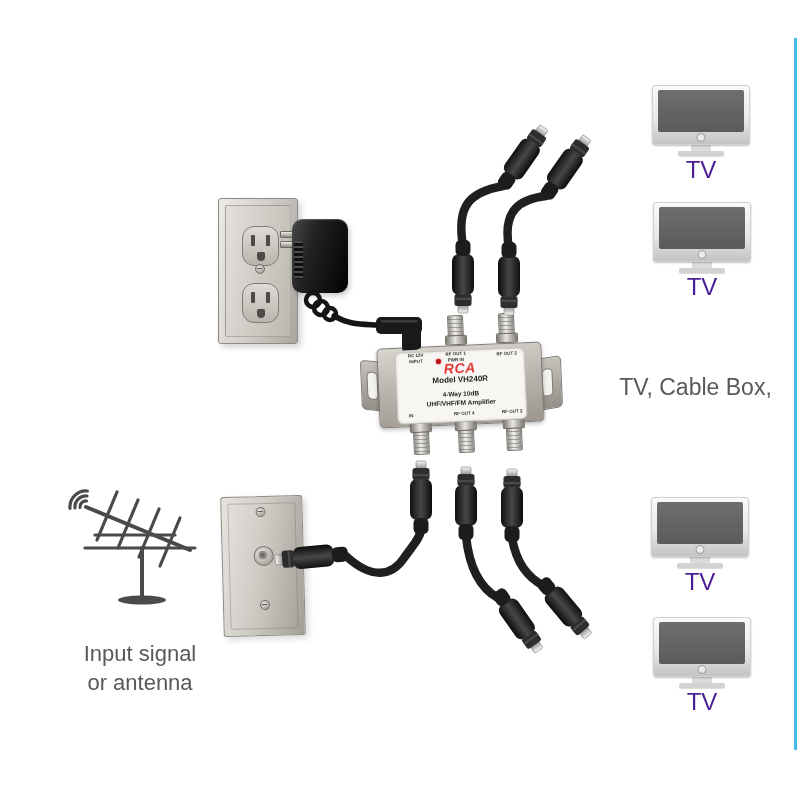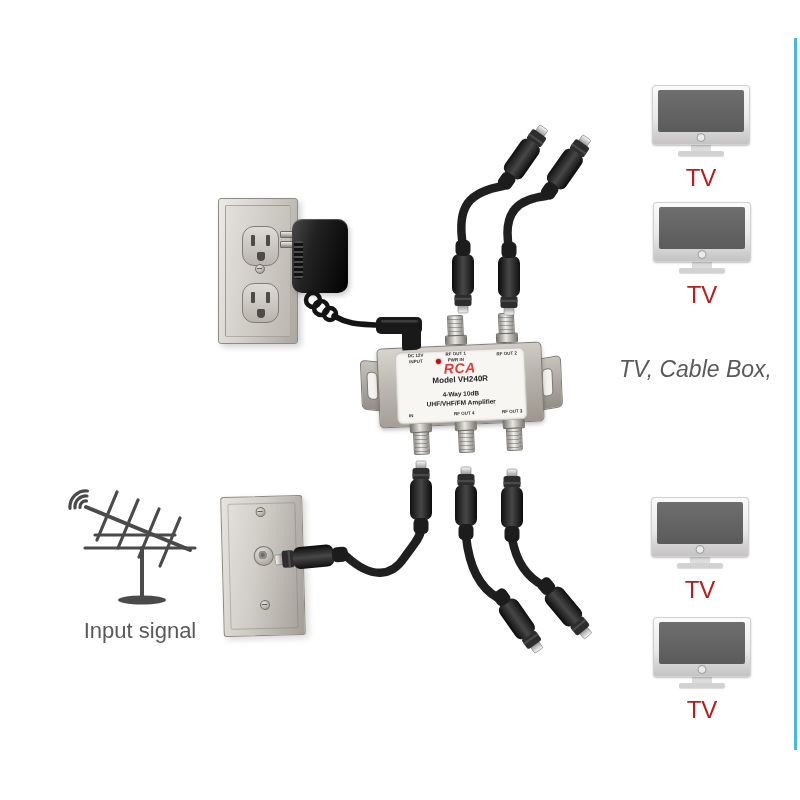--- a/index.html
+++ b/index.html
@@ -68,34 +68,34 @@
   .tv-frame{position:relative;width:98px;height:60px;margin:0 auto;border-radius:4px;
     background:linear-gradient(180deg,#fbfbfb,#e9e9e9 55%,#c3c1c1);
     box-shadow:0 1px 2px rgba(0,0,0,.25), inset 0 0 0 1px #d2d0d0;}
   .tv-screen{position:absolute;left:6px;top:5px;right:6px;height:42px;border-radius:2px;
     background:linear-gradient(180deg,#6e6e6e,#5b5b5b);}
   .tv-button{position:absolute;left:50%;bottom:3px;transform:translateX(-50%);
     width:7px;height:7px;border:1px solid #9a9a9a;border-radius:50%;background:#eaeaea;}
   .tv-neck{width:20px;height:6px;margin:0 auto;background:#dddcdc;}
   .tv-base{width:46px;height:5px;margin:0 auto;background:#d3d2d2;border-radius:2px;
     box-shadow:0 1px 1px rgba(0,0,0,.15);}
-  .tv-label{margin-top:8px;font-size:24px;color:#b91c1c;}
+  .tv-label{margin-top:0;font-size:24px;color:#4c1d95;}
   
   .wallplate{position:absolute;left:222px;top:496px;width:80px;height:138px;transform:rotate(-1.5deg);
     background:linear-gradient(100deg,#e7e4df 0%,#cfccc6 45%,#a39e97 100%);
     border:1px solid #8d8880;border-radius:3px;box-shadow:3px 3px 6px rgba(0,0,0,.15);}
   .wallplate-inner{position:absolute;left:6px;top:6px;right:6px;bottom:6px;
     border:1px solid rgba(120,115,108,.4);border-radius:2px;}
   .coax{position:absolute;left:31px;top:49px;width:18px;height:18px;border-radius:50%;
     background:radial-gradient(circle at 35% 30%,#e3e0db,#9b968f);border:1px solid #7a756e;}
   .coax::after{content:"";position:absolute;left:4px;top:4px;width:8px;height:8px;border-radius:50%;
     background:#6e6a66;box-shadow:inset 0 0 0 2px #8f8b85;}
   
   .annot{position:absolute;color:#58595b;text-align:center;}
-  .annot-right{left:593px;top:356px;width:205px;font-size:23px;line-height:1.2;font-style:italic;}
+  .annot-right{left:593px;top:374px;width:205px;font-size:23px;line-height:1.2;}
   .annot-left{left:25px;top:616px;width:230px;font-size:22px;line-height:1.32;}
   .overlay{position:absolute;left:0;top:0;pointer-events:none;}
 </style>
 </head>
 <body>
 
 <div class="canvas">
 
   <div class="accent-line"></div>
 
@@ -230,21 +230,22 @@
       <line x1="35" y1="68" x2="145" y2="68"></line>
       <line x1="92" y1="68" x2="92" y2="118" stroke-width="4"></line>
     </g>
     <ellipse cx="92" cy="120" rx="24" ry="4.5" fill="#4a4a4b"></ellipse>
   </svg>
 
   <div class="annot annot-right">
     <span style="display:block;">TV, Cable Box,</span>
   </div>
   <div class="annot annot-left">
-    <span style="display:block;">Input signal</span>
+    <span style="display:block;margin-top:23px;">Input signal</span>
+    <span style="display:block;">or antenna</span>
   </div>
 
   <svg class="overlay" width="800" height="800" viewBox="0 0 800 800">
     <defs>
       <linearGradient id="gPlug" x1="0" y1="0" x2="1" y2="0">
         <stop offset="0" stop-color="#101010"></stop>
           <stop offset="0.5" stop-color="#474747"></stop>
           <stop offset="1" stop-color="#0b0b0b"></stop>
       </linearGradient>
       <linearGradient id="gSilver" x1="0" y1="0" x2="0" y2="1">

